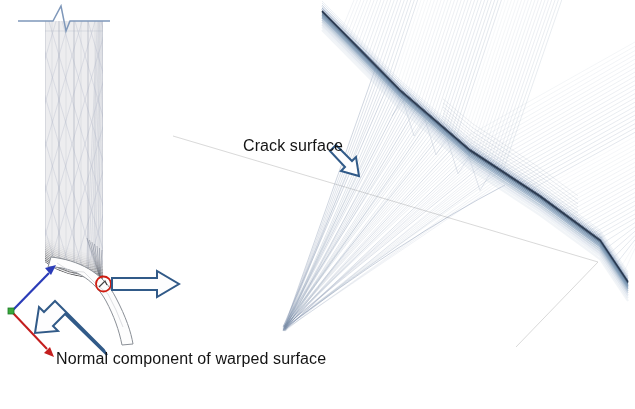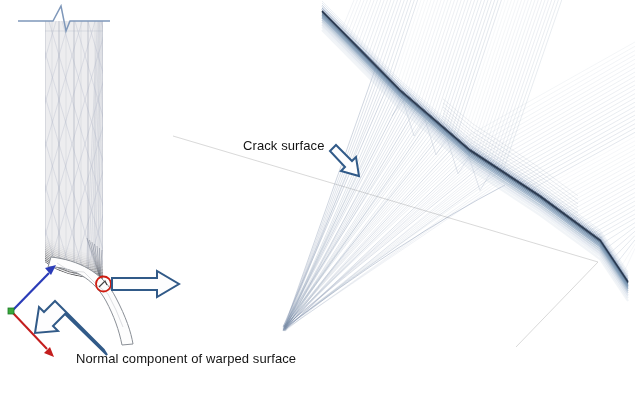--- a/index.html
+++ b/index.html
@@ -2,25 +2,25 @@
 <html style="--arrow-outline: #315a88; --highlight-red: #cf1d11; --break-line: #7f98ba; --construction: #cfcfcf;"><head>
 <meta charset="utf-8">
 <style>
   html,body{margin:0;padding:0;background:#fff;}
   .stage{
     position:relative;width:635px;height:409px;background:#ffffff;overflow:hidden;
     font-family:"Liberation Sans",sans-serif;
   }
   svg{position:absolute;left:0;top:0;}
   .label{
-    position:absolute;color:#141414;font-size:13px;line-height:19px;
+    position:absolute;color:#141414;font-size:16px;line-height:19px;
     white-space:nowrap;letter-spacing:0.1px;
   }
   #crack-surface-label{left:243px;top:136px;}
-  #normal-label{left:76px;top:349px;}
+  #normal-label{left:56px;top:349px;}
   #normal-label .l2{display:block;margin-left:12px;}
   .block-arrow{fill:#fdfdfe;stroke:var(--arrow-outline,#315a88);stroke-width:2;stroke-linejoin:miter;}
   .construction{stroke:var(--construction,#cfcfcf);stroke-width:0.8;fill:none;}
   .breakline{stroke:var(--break-line,#7f98ba);stroke-width:1.5;fill:none;stroke-linejoin:miter;}
   .ring{fill:#fdfdfd;stroke:#8a8f96;stroke-width:1;}
   .ring-tri{stroke:#d5d7da;stroke-width:0.8;fill:none;}
   .hl-circle{fill:none;stroke:var(--highlight-red,#cf1d11);stroke-width:1.8;}
   .tick{stroke:#444;stroke-width:1.2;fill:none;}
 </style>
 </head>

